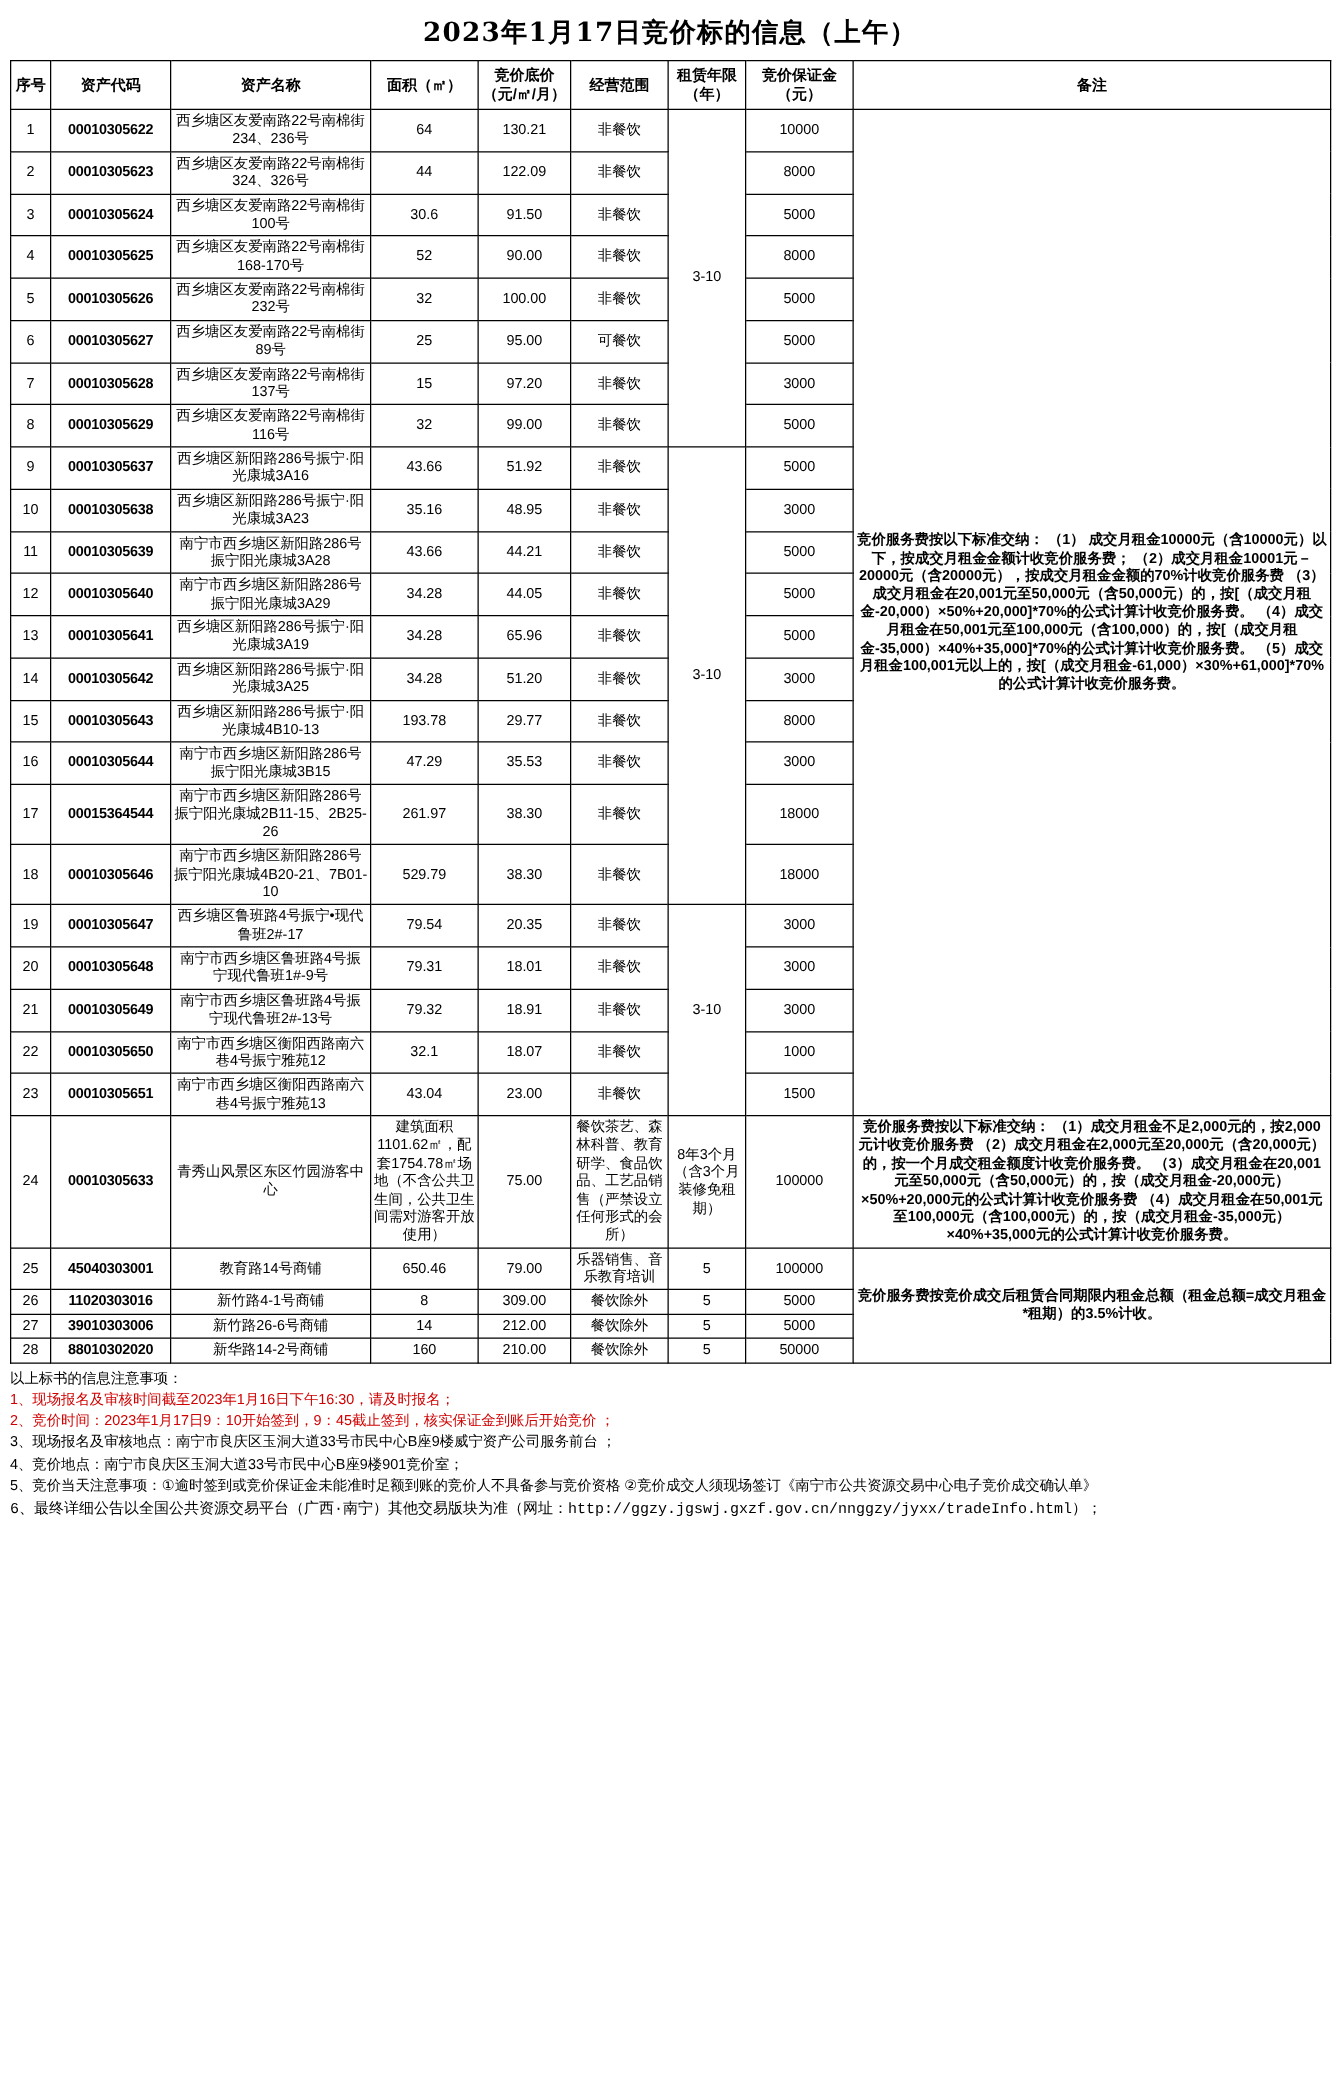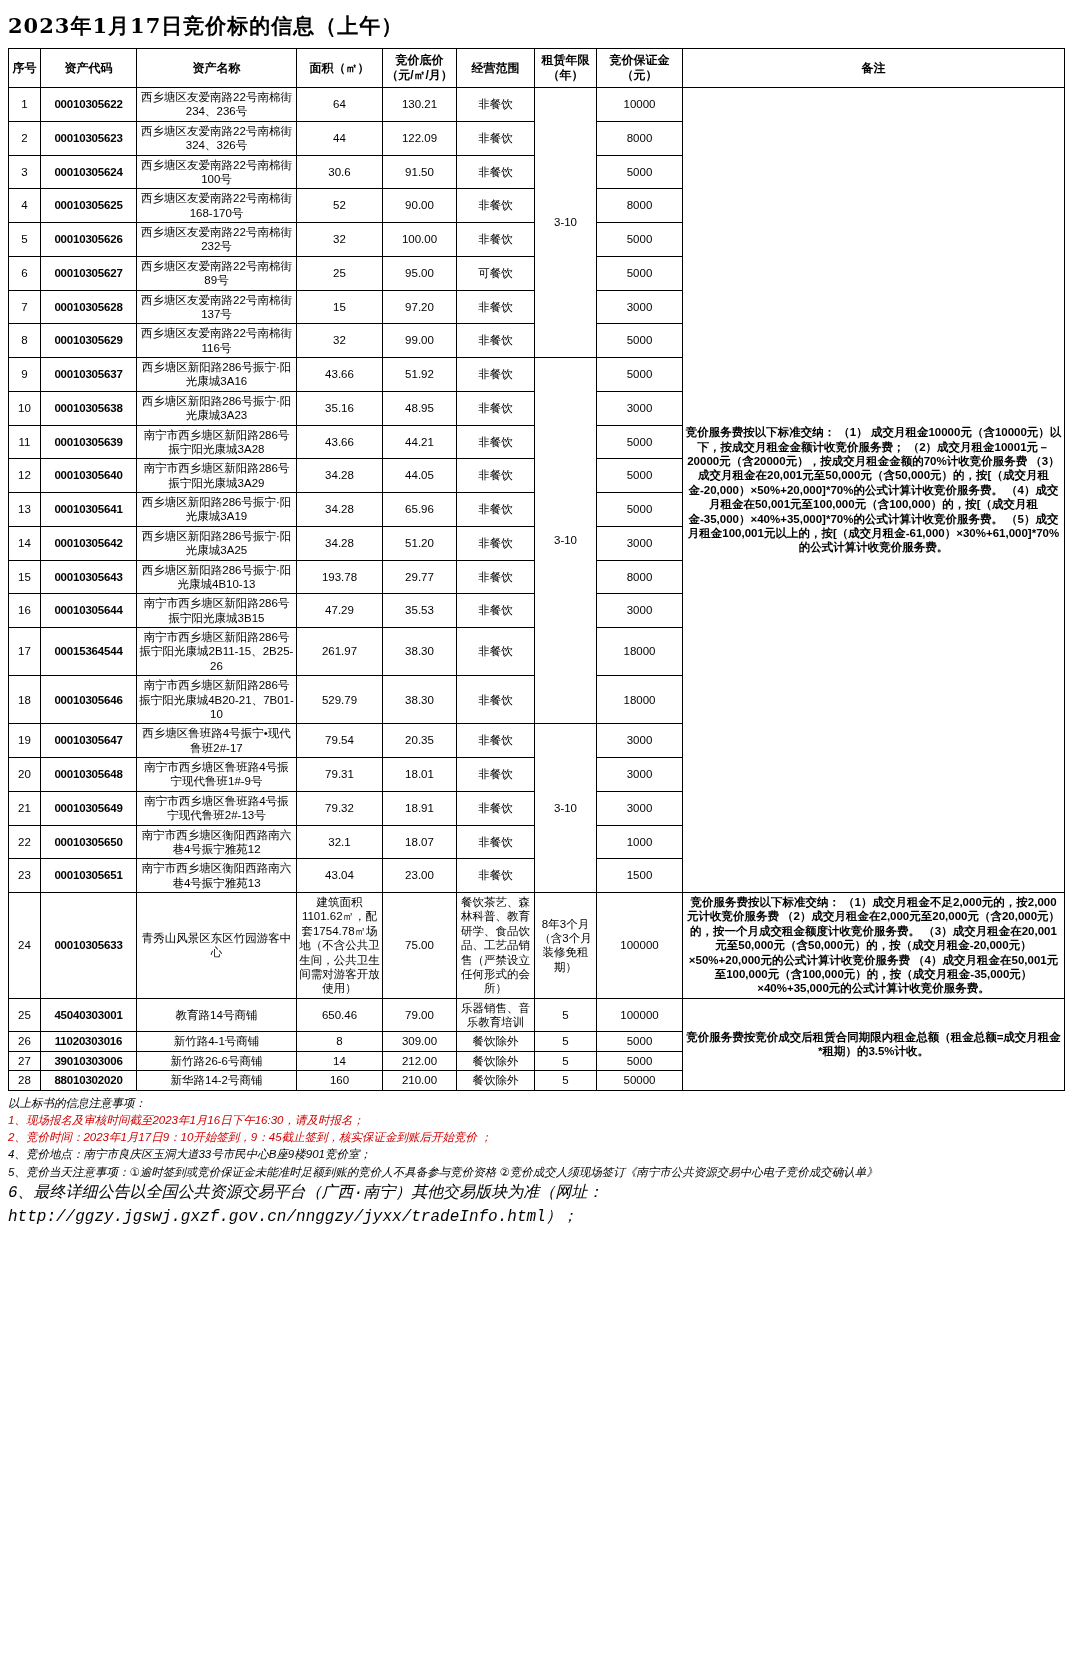--- a/index.html
+++ b/index.html
@@ -8,21 +8,21 @@
     padding: 0;
     background: #ffffff;
     font-family: "Liberation Sans", "DejaVu Sans", sans-serif;
     width: 1072px;
   }
   .page {
     width: 1072px;
     padding: 6px 8px 4px 8px;
   }
   .doc-title {
-    text-align: left;
+    text-align: center;
     font-size: 21px;
     font-weight: bold;
     letter-spacing: 1px;
     padding: 6px 0 8px 0;
     font-family: "DejaVu Serif", "Liberation Serif", serif;
   }
   table.main {
     border-collapse: collapse;
     width: 1056px;
     table-layout: fixed;
@@ -58,23 +58,23 @@
     font-size: 11.5px;
     line-height: 1.45;
     font-weight: bold;
   }
   .notes {
     width: 1056px;
     margin-top: 4px;
     font-size: 11.5px;
     line-height: 1.5;
   }
-  .notes div { white-space: pre-wrap; font-style: italic; }
+  .notes div { white-space: pre-wrap; }
   .note-red { color: #d00000; }
-  .mono-url { font-family: "Liberation Mono", "DejaVu Sans Mono", monospace; font-size: 16px; }
+  .mono-url { font-family: "Liberation Mono", "DejaVu Sans Mono", monospace; font-size: 12px; }
   .code-cell { font-family: "Liberation Sans", sans-serif; letter-spacing: -0.2px; font-weight: bold; }
   .num { font-variant-numeric: tabular-nums; }
 </style>
 </head>
 <body>
 
 <div class="page">
 
   <div class="doc-title">2023年1月17日竞价标的信息（上午）</div>
 
@@ -381,18 +381,19 @@
         <td>5</td>
         <td class="num">50000</td>
       </tr>
     </tbody>
   </table>
 
   <div class="notes">
     <div>以上标书的信息注意事项：</div>
     <div class="note-red">1、现场报名及审核时间截至2023年1月16日下午16:30，请及时报名；</div>
     <div class="note-red">2、竞价时间：2023年1月17日9：10开始签到，9：45截止签到，核实保证金到账后开始竞价 ；</div>
+    <div>3、现场报名及审核地点：南宁市良庆区玉洞大道33号市民中心B座9楼威宁资产公司服务前台 ；</div>
     <div>4、竞价地点：南宁市良庆区玉洞大道33号市民中心B座9楼901竞价室；</div>
     <div>5、竞价当天注意事项：①逾时签到或竞价保证金未能准时足额到账的竞价人不具备参与竞价资格 ②竞价成交人须现场签订《南宁市公共资源交易中心电子竞价成交确认单》</div>
     <div class="mono-url">6、最终详细公告以全国公共资源交易平台（广西·南宁）其他交易版块为准（网址：http://ggzy.jgswj.gxzf.gov.cn/nnggzy/jyxx/tradeInfo.html）；</div>
   </div>
 
 </div>
 
 </body></html>

